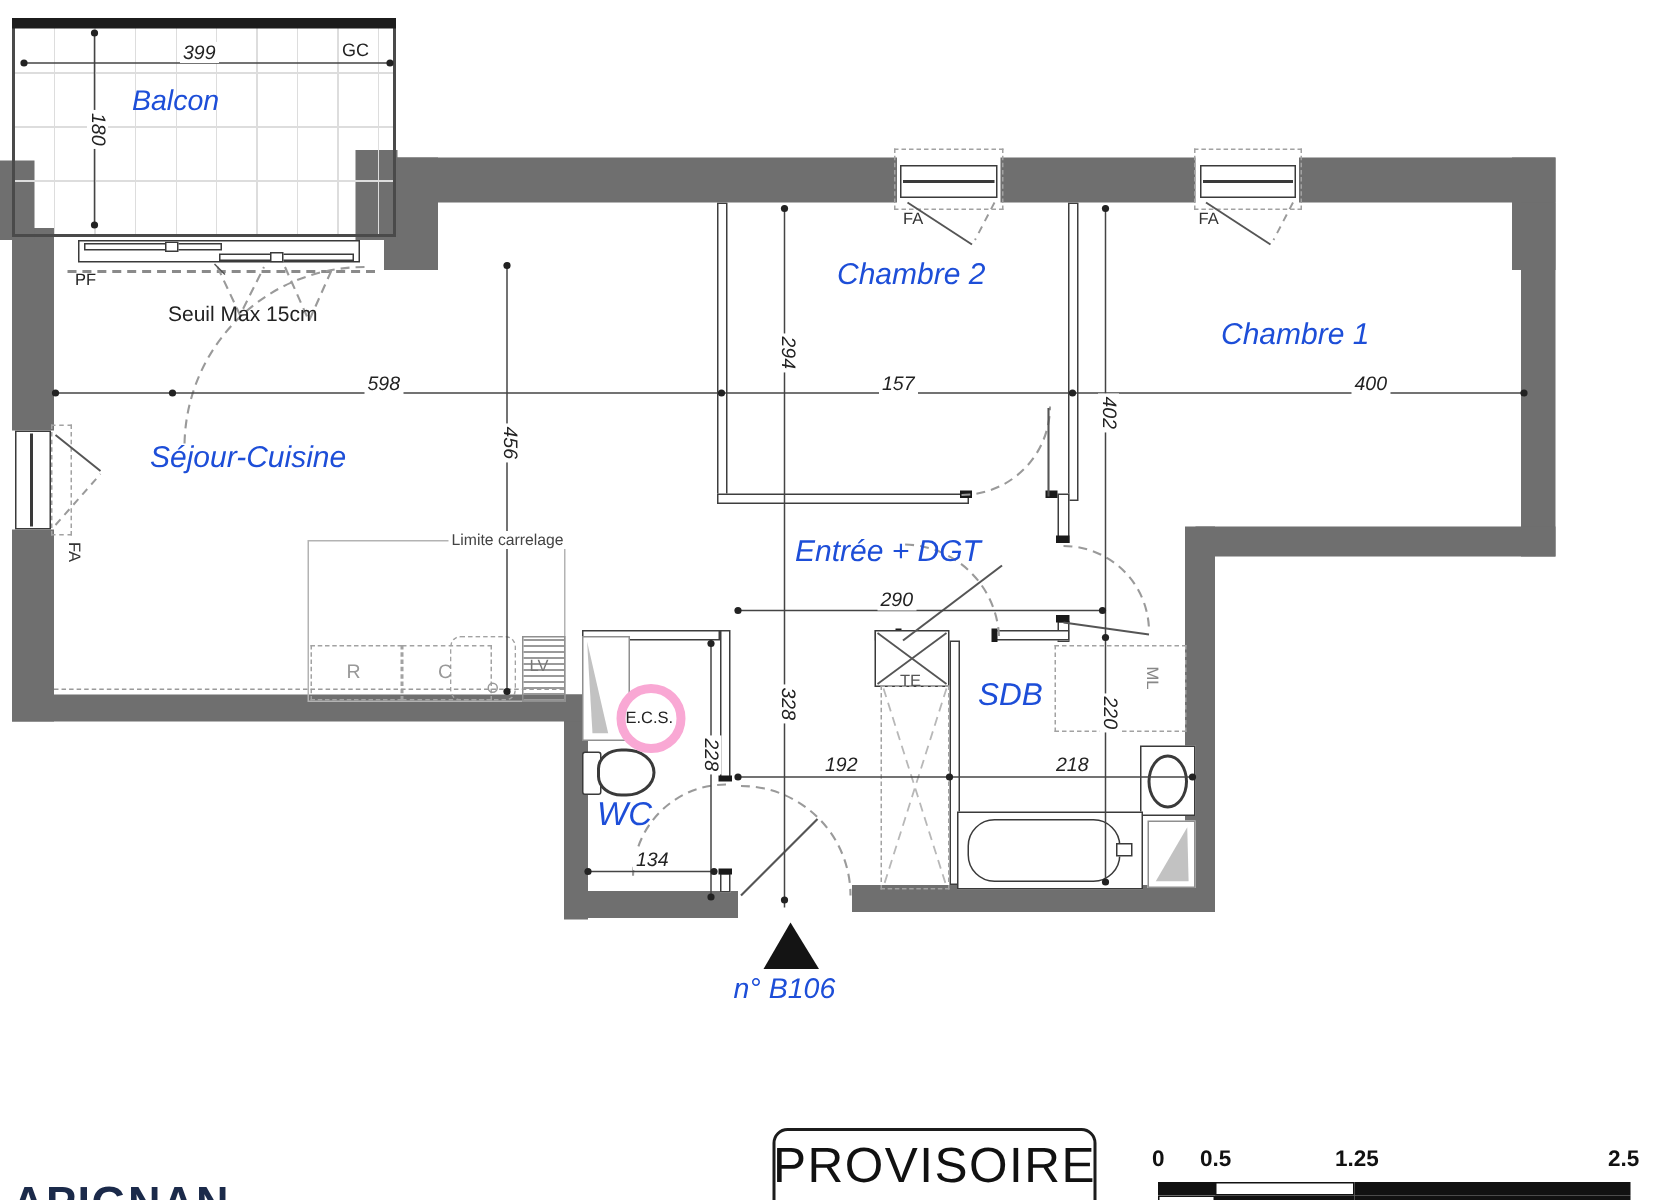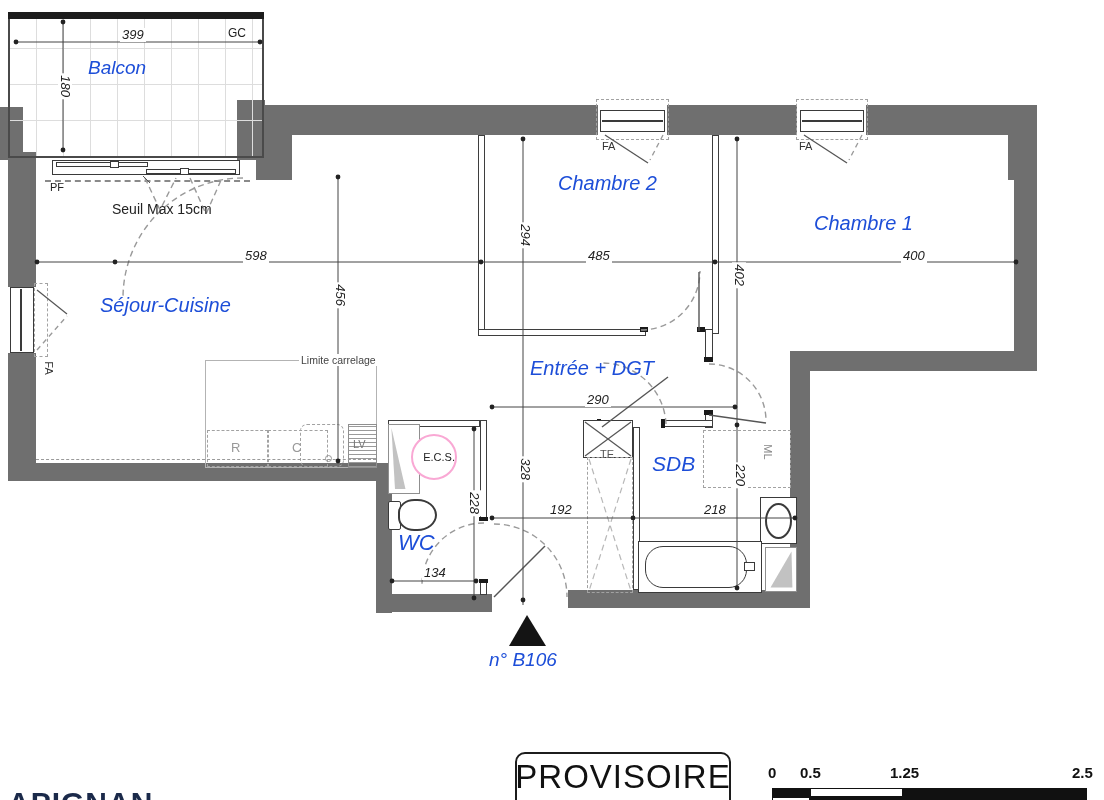--- a/index.html
+++ b/index.html
@@ -91,22 +91,22 @@
   <div class="dash" style="left:268px;top:430px;width:60px;height:37px"></div>
   <div class="dash" style="left:300px;top:424px;width:44px;height:43px;border-radius:7px"></div>
   <div class="abs" style="left:325px;top:455px;width:7px;height:7px;border:1.2px solid #999;border-radius:50%;"></div>
   <div class="abs" style="left:348px;top:424px;width:29px;height:44px;border:1.5px solid #8f8f8f;
               background:repeating-linear-gradient(0deg,#9a9a9a 0 1px,transparent 1px 4px);"></div>
   <div class="abs" style="left:36px;top:459px;width:340px;height:0;border-top:1.5px dashed #9a9a9a;"></div>
 
   <div class="fix" style="left:388px;top:424px;width:32px;height:70px;border-color:#8f8f8f;">
     <div style="width:100%;height:100%;background:#c2c2c2;clip-path:polygon(8% 4%,20% 94%,55% 94%);"></div>
   </div>
-  <div class="abs" style="left:411px;top:434px;width:46px;height:46px;border:2px solid #f9a8d4;border-radius:50%;
-              display:flex;align-items:center;justify-content:flex-end;z-index:5;background:#fff;">
+  <div class="abs" style="left:411px;top:456px;width:46px;height:46px;border:6px solid #f9a8d4;border-radius:50%;
+              display:flex;align-items:center;justify-content:flex-start;z-index:5;background:#fff;">
     <span class="ann" style="position:static;font-size:11px;color:#222;">E.C.S.</span>
   </div>
   <div class="fix" style="left:388px;top:501px;width:13px;height:29px;border-radius:2px"></div>
   <div class="fix" style="left:398px;top:499px;width:39px;height:32px;border-radius:50% 60% 60% 50%;border-width:2px"></div>
 
   <div class="fix" style="left:583px;top:420px;width:50px;height:38px;border-width:1.6px"></div>
   <div class="dash" style="left:587px;top:457px;width:46px;height:136px"></div>
   <div class="dash" style="left:703px;top:430px;width:88px;height:58px"></div>
 
   <div class="fix" style="left:760px;top:497px;width:37px;height:47px"></div>
@@ -206,21 +206,21 @@
   <div class="ann" style="left:299px;top:354px;font-size:10.5px;background:#fff;padding:0 2px;color:#444;">Limite carrelage</div>
   <div class="ann" style="left:231px;top:440px;font-size:13px;color:#999;">R</div>
   <div class="ann" style="left:292px;top:440px;font-size:13px;color:#999;">C</div>
   <div class="ann" style="left:353px;top:438px;font-size:11px;color:#777;">LV</div>
   <div class="ann" style="left:600px;top:432px;font-size:11px;color:#555;margin-top:16px;">TE</div>
   <div class="ann rot90" style="left:760px;top:446px;font-size:11px;color:#888;">ML</div>
 
   <div class="dimlab" style="left:120px;top:28px;">399</div>
   <div class="dimlab rot90" style="left:52px;top:79px;">180</div>
   <div class="dimlab" style="left:243px;top:249px;">598</div>
-  <div class="dimlab" style="left:586px;top:249px;">485</div>
+  <div class="dimlab" style="left:586px;top:249px;">157</div>
   <div class="dimlab" style="left:901px;top:249px;">400</div>
   <div class="dimlab rot90" style="left:327px;top:288px;">456</div>
   <div class="dimlab rot90" style="left:512px;top:228px;">294</div>
   <div class="dimlab rot90" style="left:726px;top:268px;">402</div>
   <div class="dimlab" style="left:585px;top:393px;">290</div>
   <div class="dimlab rot90" style="left:512px;top:462px;">328</div>
   <div class="dimlab rot90" style="left:461px;top:496px;">228</div>
   <div class="dimlab" style="left:548px;top:503px;">192</div>
   <div class="dimlab" style="left:702px;top:503px;">218</div>
   <div class="dimlab rot90" style="left:727px;top:468px;">220</div>

